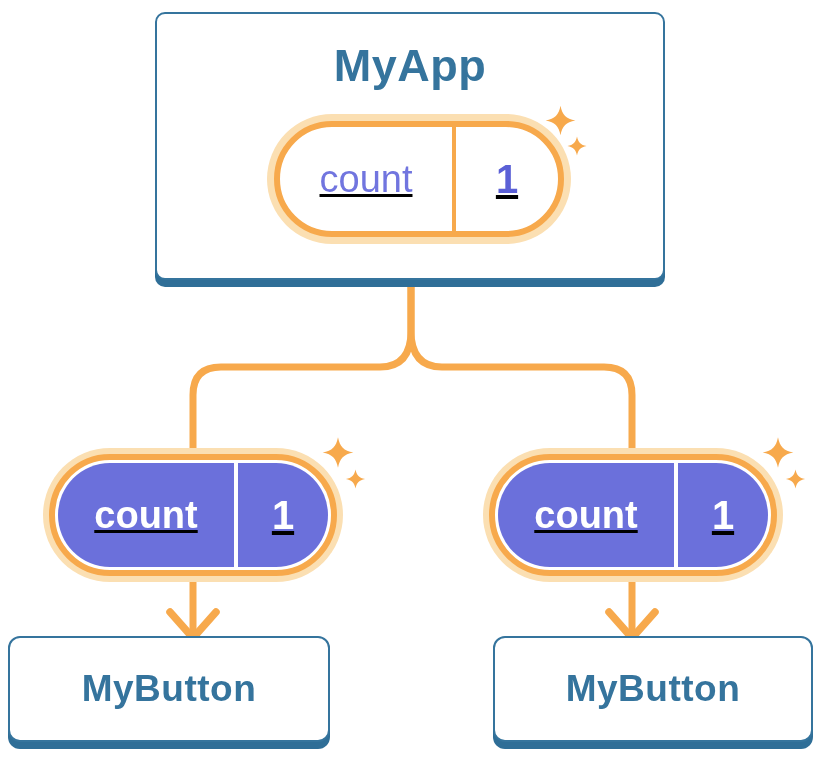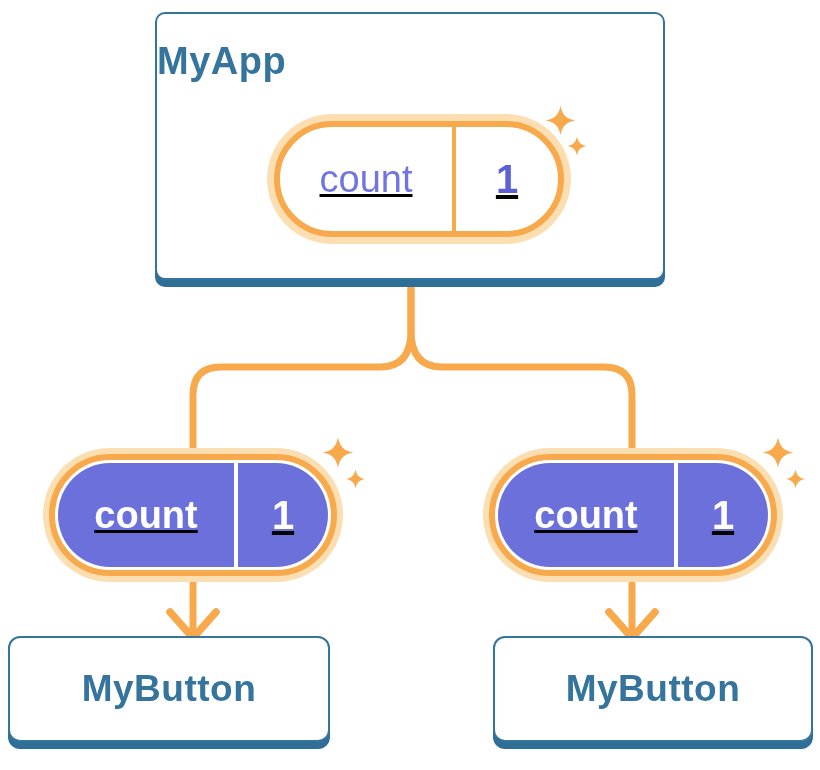--- a/index.html
+++ b/index.html
@@ -47,22 +47,22 @@
   }
   .card-btn-left{ left:8px; width:322px; }
   .card-btn-right{ left:493px; width:320px; }
 
   .title{
     color:var(--blue);
     font-weight:700;
     letter-spacing:0.5px;
   }
   .title-app{
-    font-size:38px;
-    text-align:left;
+    font-size:45px;
+    text-align:center;
     margin-top:26px;
   }
   .title-btn{
     font-size:37px;
   }
 
   
   .pill-halo{
     background:var(--orange-light);
     border-radius:999px;

